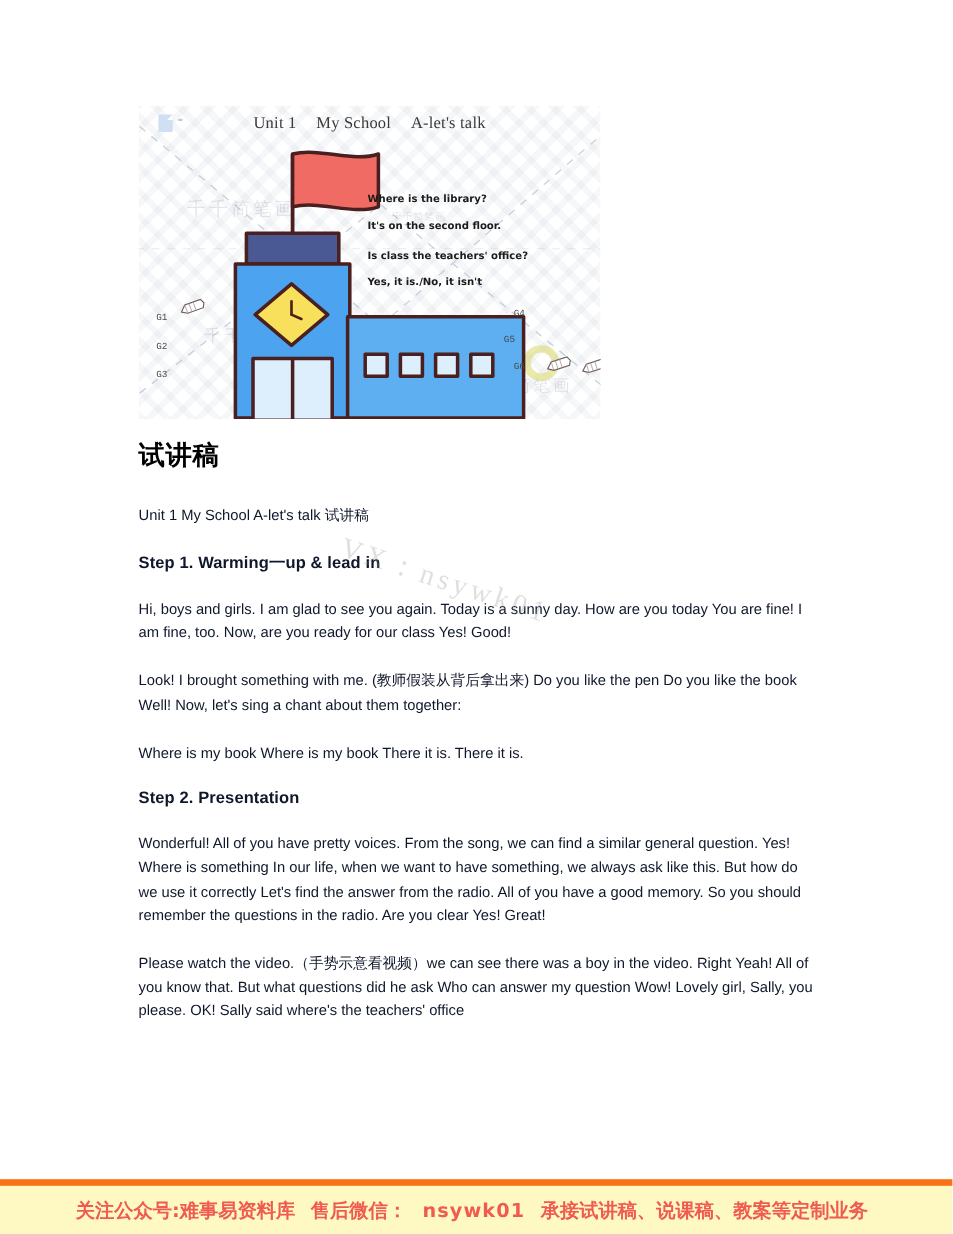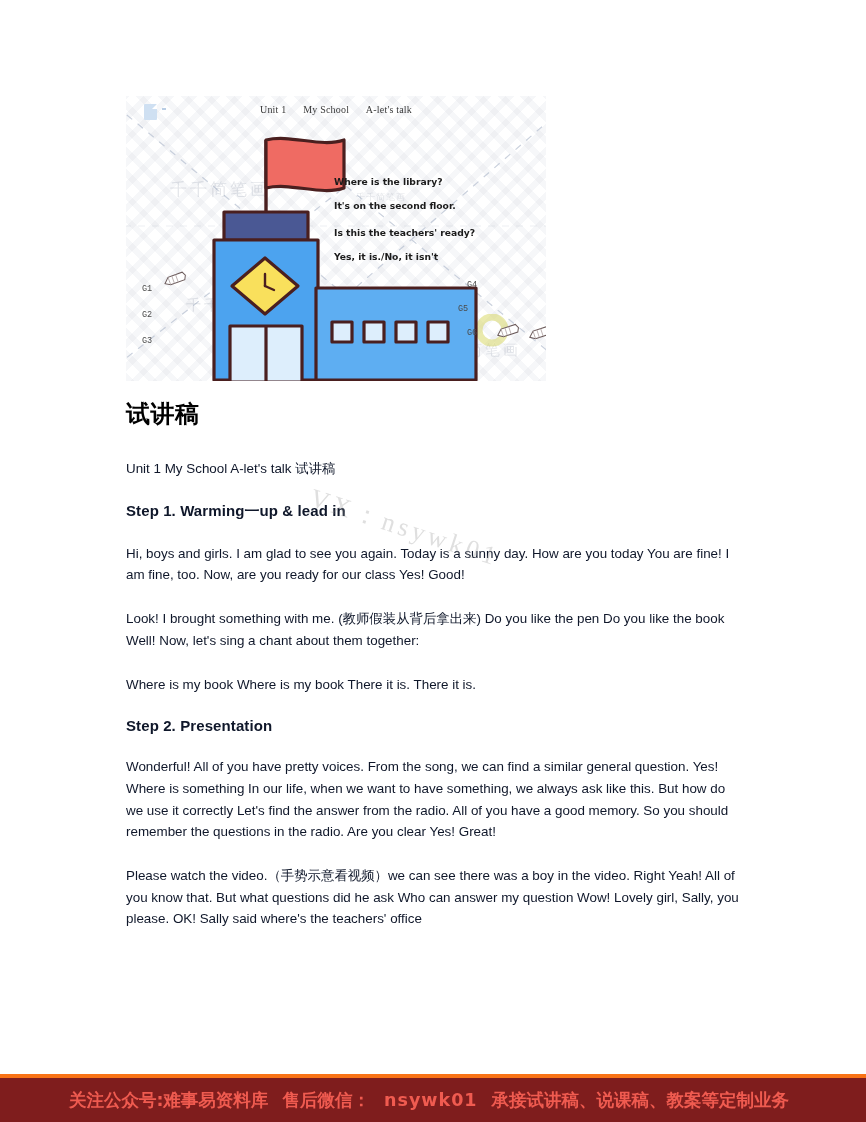--- a/index.html
+++ b/index.html
@@ -63,21 +63,21 @@
     width: 60px; height: 34px;
     pointer-events: none;
   }
 
   .header-row {
     position: absolute;
     left: 0; top: 8px;
     width: 420px;
     text-align: center;
     font-family: "Liberation Serif", serif;
-    font-size: 10px;
+    font-size: 15px;
     color: #3a3a3a;
     letter-spacing: .2px;
   }
   .header-row span { margin: 0 7px; }
   .doc-chip {
     position: absolute;
     left: 18px; top: 8px;
     width: 13px; height: 16px;
     background: #cfe0f2;
     border-radius: 1px 1px 1px 1px;
@@ -180,25 +180,25 @@
     user-select: none;
   }
 
   
   .footer {
     position: absolute;
     left: 0;
     bottom: 0;
     width: 866px;
     height: 44px;
-    border-top: 4px solid #f97316;
+    border-top: 6px solid #f97316;
     display: flex;
     align-items: center;
     justify-content: center;
-    background: #7f1d1d;
+    background: #fef9c3;
   }
   .footer-text {
     font-family: "DejaVu Sans", sans-serif;
     font-weight: 700;
     font-size: 17.5px;
     color: #f05b50;
     white-space: nowrap;
     letter-spacing: 0px;
   }
   .footer-text .seg { margin-right: 8px; }
@@ -286,21 +286,21 @@
     <path d="M7 3 L7 11 M11 3 L11 11 M15 3 L15 11" stroke="#a89a9a" stroke-width=".7"></path>
   </svg>
   <svg class="pencil p3" viewBox="0 0 26 14">
     <path d="M2 8 L7 3 L22 3 L24 7 L22 11 L7 11 Z" fill="#ffffff" stroke="#6b5a5a" stroke-width="1"></path>
     <path d="M7 3 L7 11 M11 3 L11 11 M15 3 L15 11" stroke="#a89a9a" stroke-width=".7"></path>
   </svg>
 
   <div class="speech">
     <p>Where is the library?</p>
     <p class="gap">It's on the second floor.</p>
-    <p>Is this the teachers' ready?</p>
+    <p>Is class the teachers' office?</p>
     <p>Yes, it is./No, it isn't</p>
   </div>
 </div>
 
 <div class="doc">
   <div class="doc-wm">VX：nsywk01</div>
 
   <h1 class="title">试讲稿</h1>
 
   <p class="body subline">Unit 1 My School A-let's talk 试讲稿</p>

